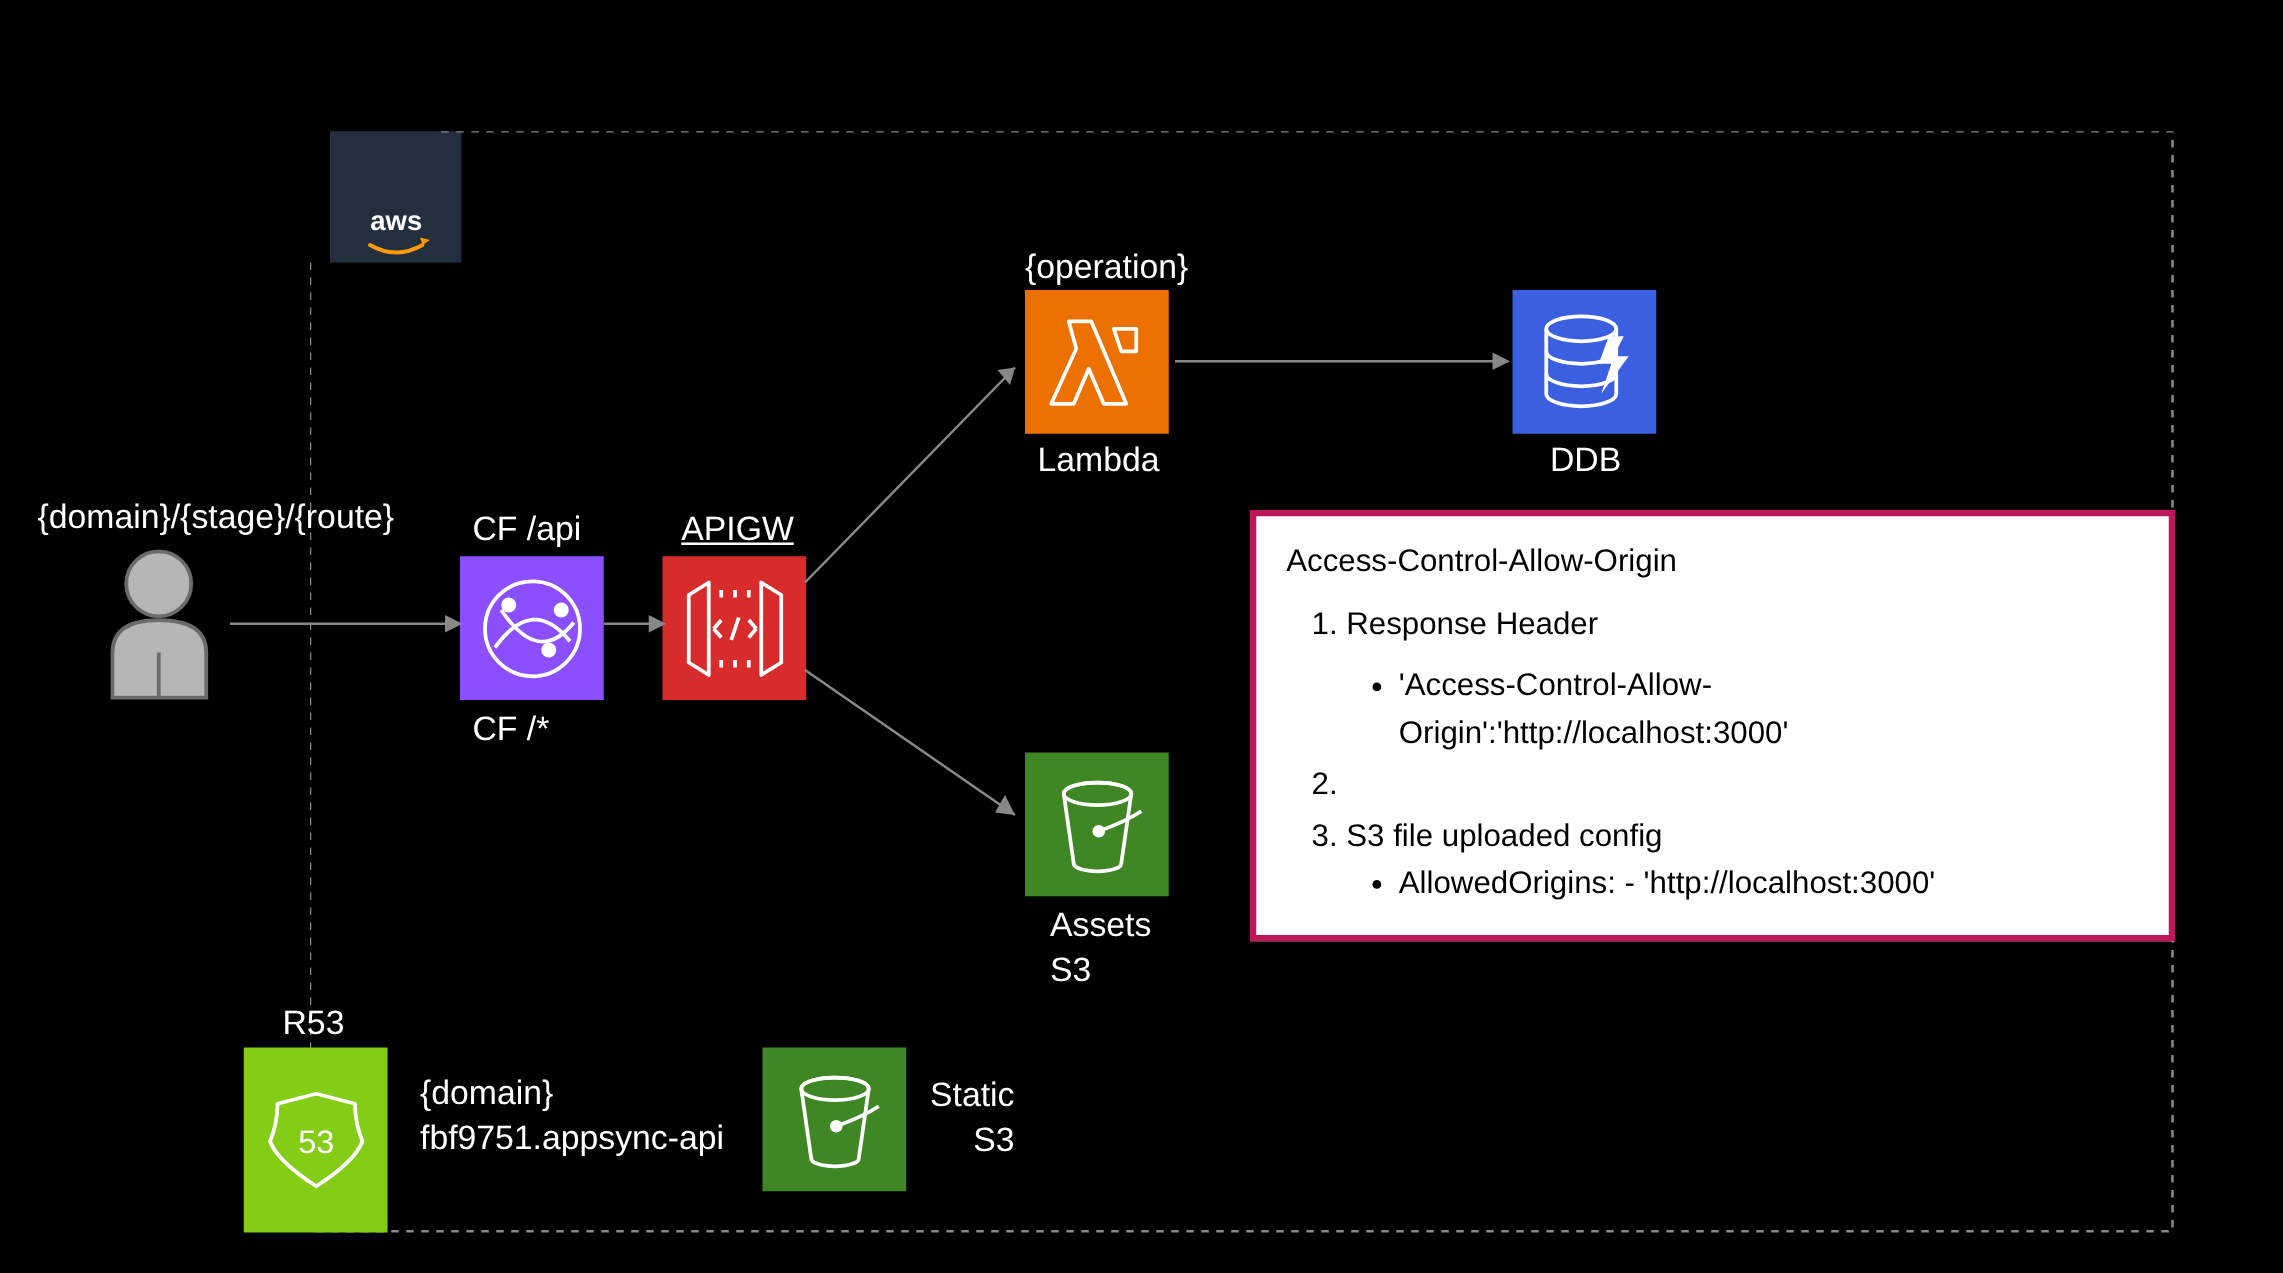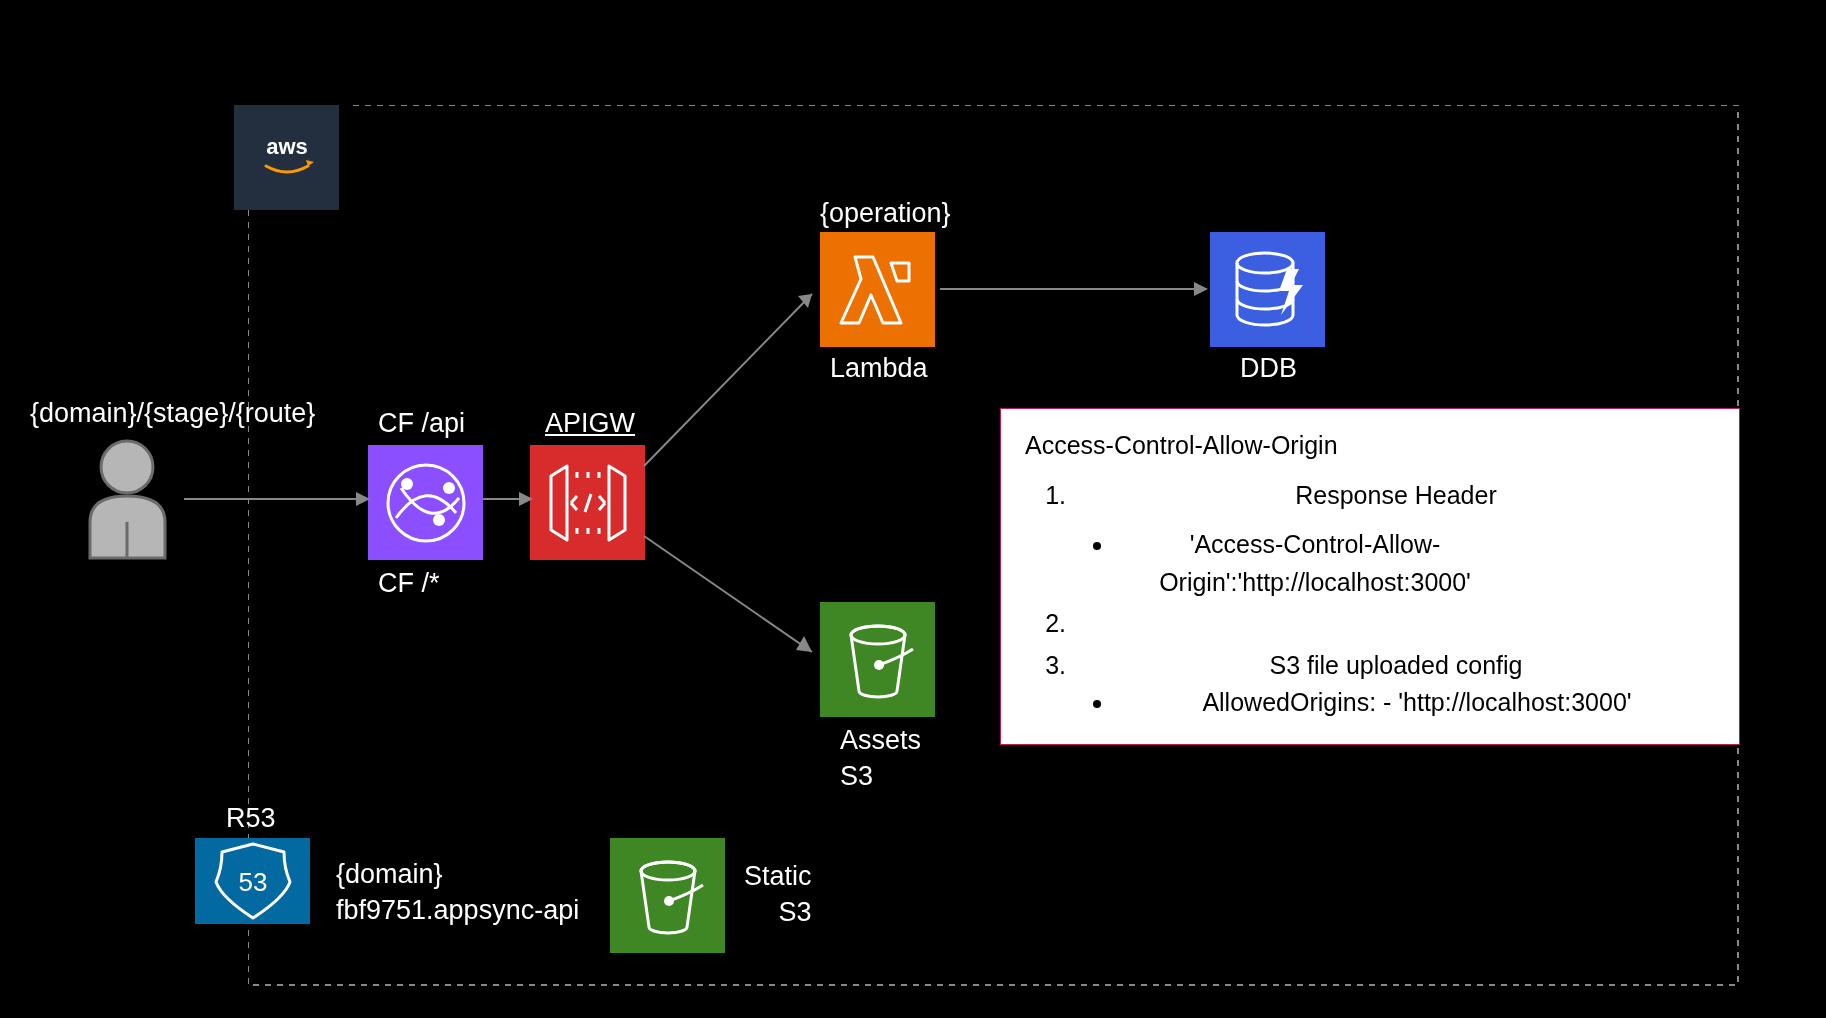--- a/index.html
+++ b/index.html
@@ -1,35 +1,35 @@
 <!DOCTYPE html>
 <html><head>
 <meta charset="utf-8">
 <style>
   html,body{margin:0;padding:0;background:#000;font-family:Arial,Helvetica,sans-serif;}
   .canvas{position:relative;width:1826px;height:1018px;background:#000;margin:0 auto;}
   .label{position:absolute;color:#fff;font-size:27px;line-height:1.35;}
   .icon-box{position:absolute;display:flex;align-items:center;justify-content:center;}
   .icon-box svg{display:block;}
   .aws-box{background:#232f3e;width:105px;height:105px;}
-  .note{position:absolute;background:#fff;border:1px solid #be185d;color:#000;padding:18px 20px 18px 24px;font-size:25px;line-height:1.5;box-sizing:border-box;}
+  .note{position:absolute;background:#fff;border:5px solid #be185d;color:#000;padding:18px 20px 18px 24px;font-size:25px;line-height:1.5;box-sizing:border-box;}
   .note ol{margin:6px 0 0 0;padding-left:48px;}
   .note ul{margin:0;padding-left:42px;list-style:disc;}
-  .note li{margin:0 0 4px 0;text-align:center;}
+  .note li{margin:0 0 4px 0;}
   .note .title{margin-bottom:12px;}
   
   .line{position:absolute;background:#888;}
   .arrow-head{position:absolute;width:0;height:0;}
 </style>
 </head>
 <body>
 
 <div class="canvas">
 
-  <div class="icon-box aws-box" style="left:234px;top:105px;">
+  <div class="icon-box aws-box" style="left:264px;top:105px;align-items:flex-end;">
     <svg width="70" height="44" viewBox="0 0 70 44">
       <text x="35" y="18" fill="#fff" font-size="22" font-family="Arial" font-weight="bold" text-anchor="middle">aws</text>
       <path d="M14 30 Q35 42 56 30" stroke="#ff9900" stroke-width="3" fill="none" stroke-linecap="round"></path>
       <path d="M56 30 l-2 -6 l8 2 z" fill="#ff9900"></path>
     </svg>
   </div>
 
   <svg style="position:absolute;left:248px;top:105px;" width="1500" height="890">
     <polyline points="105,0 1490,0 1490,880 0,880 0,105" fill="none" stroke="#888" stroke-width="2" stroke-dasharray="6,6"></polyline>
   </svg>
@@ -99,21 +99,21 @@
     <svg width="86" height="86" viewBox="0 0 86 86">
       <path d="M16 18 A27 9 0 0 1 70 18 L62 74 A19 6 0 0 1 24 74 Z" fill="none" stroke="#fff" stroke-width="3"></path>
       <ellipse cx="43" cy="18" rx="27" ry="9" fill="none" stroke="#fff" stroke-width="3"></ellipse>
       <circle cx="44" cy="48" r="5" fill="#fff"></circle>
       <path d="M44 48 Q66 40 78 32" fill="none" stroke="#fff" stroke-width="3"></path>
     </svg>
   </div>
   <div class="label" style="left:840px;top:722px;white-space:pre;">Assets
 S3</div>
 
-  <div class="icon-box" style="left:195px;top:838px;width:115px;height:86px;background:#0369a1;">
+  <div class="icon-box" style="left:195px;top:838px;width:115px;height:148px;background:#84cc16;">
     <svg width="90" height="90" viewBox="0 0 90 90">
       <path d="M45 8 L76 16 Q76 32 82 46 Q76 62 45 82 Q14 62 8 46 Q14 32 14 16 Z" fill="none" stroke="#fff" stroke-width="3" stroke-linejoin="round"></path>
       <text x="45" y="55" fill="#fff" font-size="26" font-family="Arial" text-anchor="middle">53</text>
     </svg>
   </div>
   <div class="label" style="left:226px;top:800px;">R53</div>
   <div class="label" style="left:336px;top:856px;">{domain}</div>
   <div class="label" style="left:336px;top:892px;">fbf9751.appsync-api</div>
 
   <div class="icon-box" style="left:610px;top:838px;width:115px;height:115px;background:#3f8624;">

